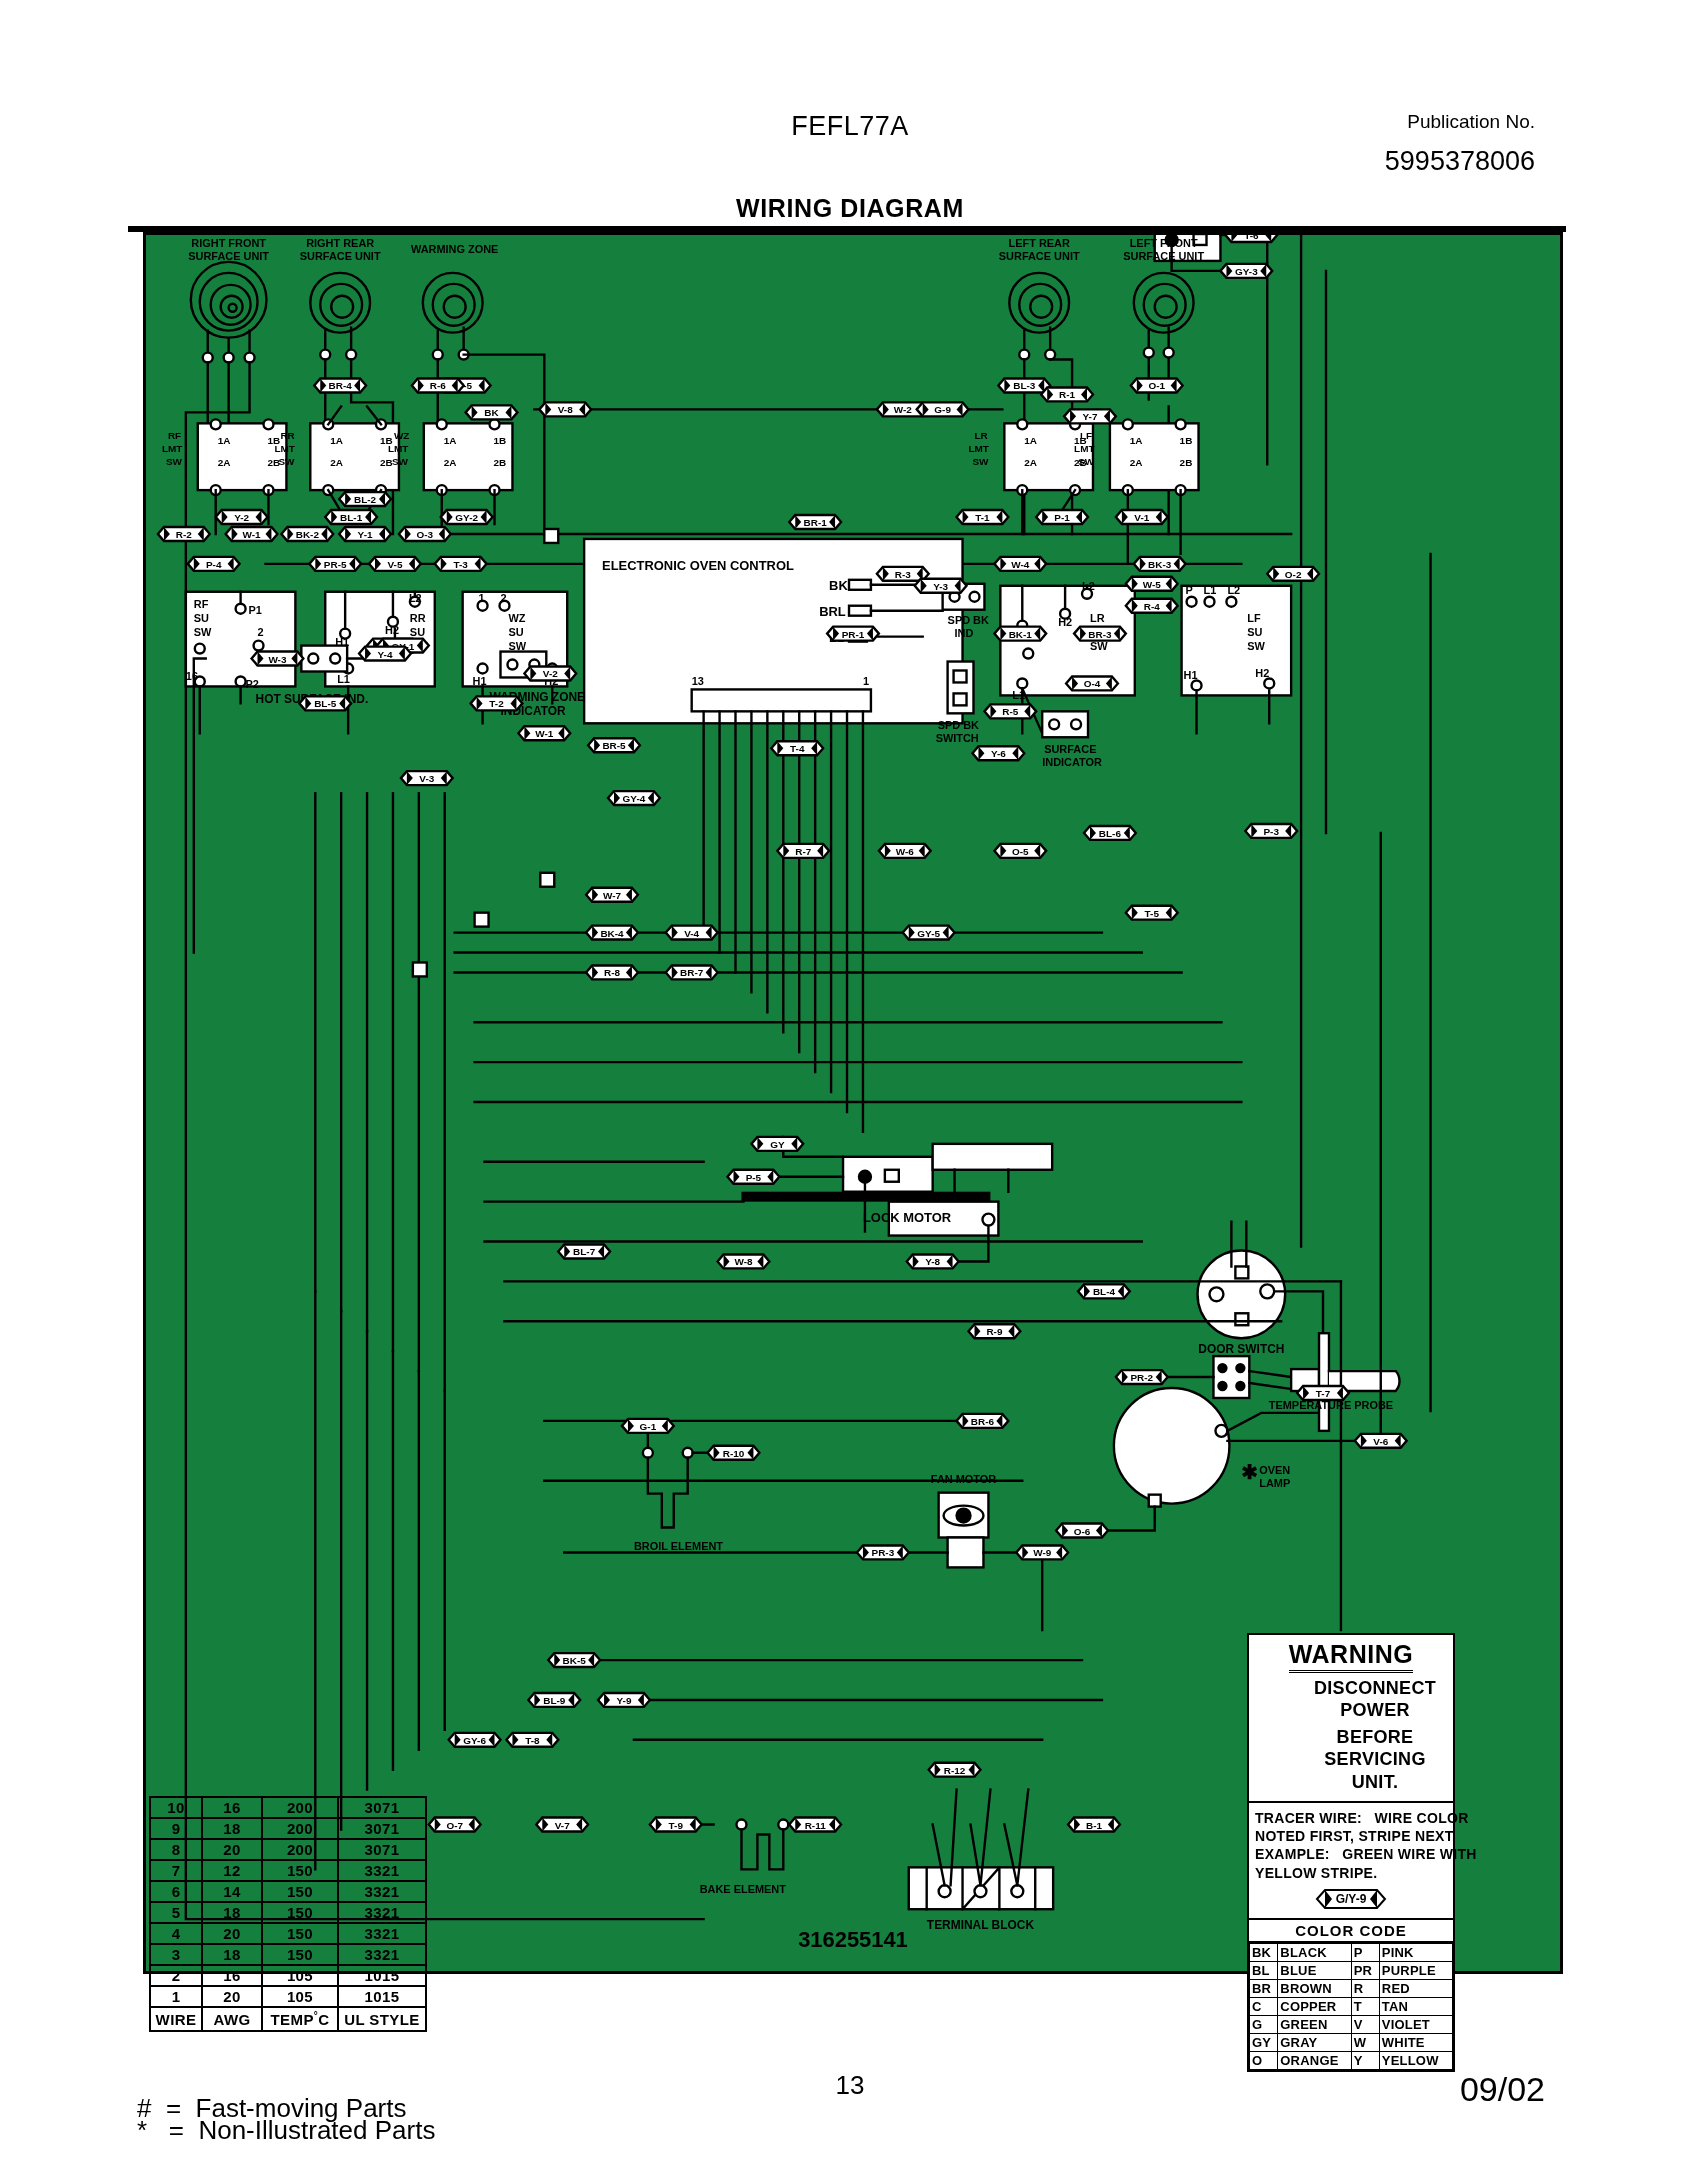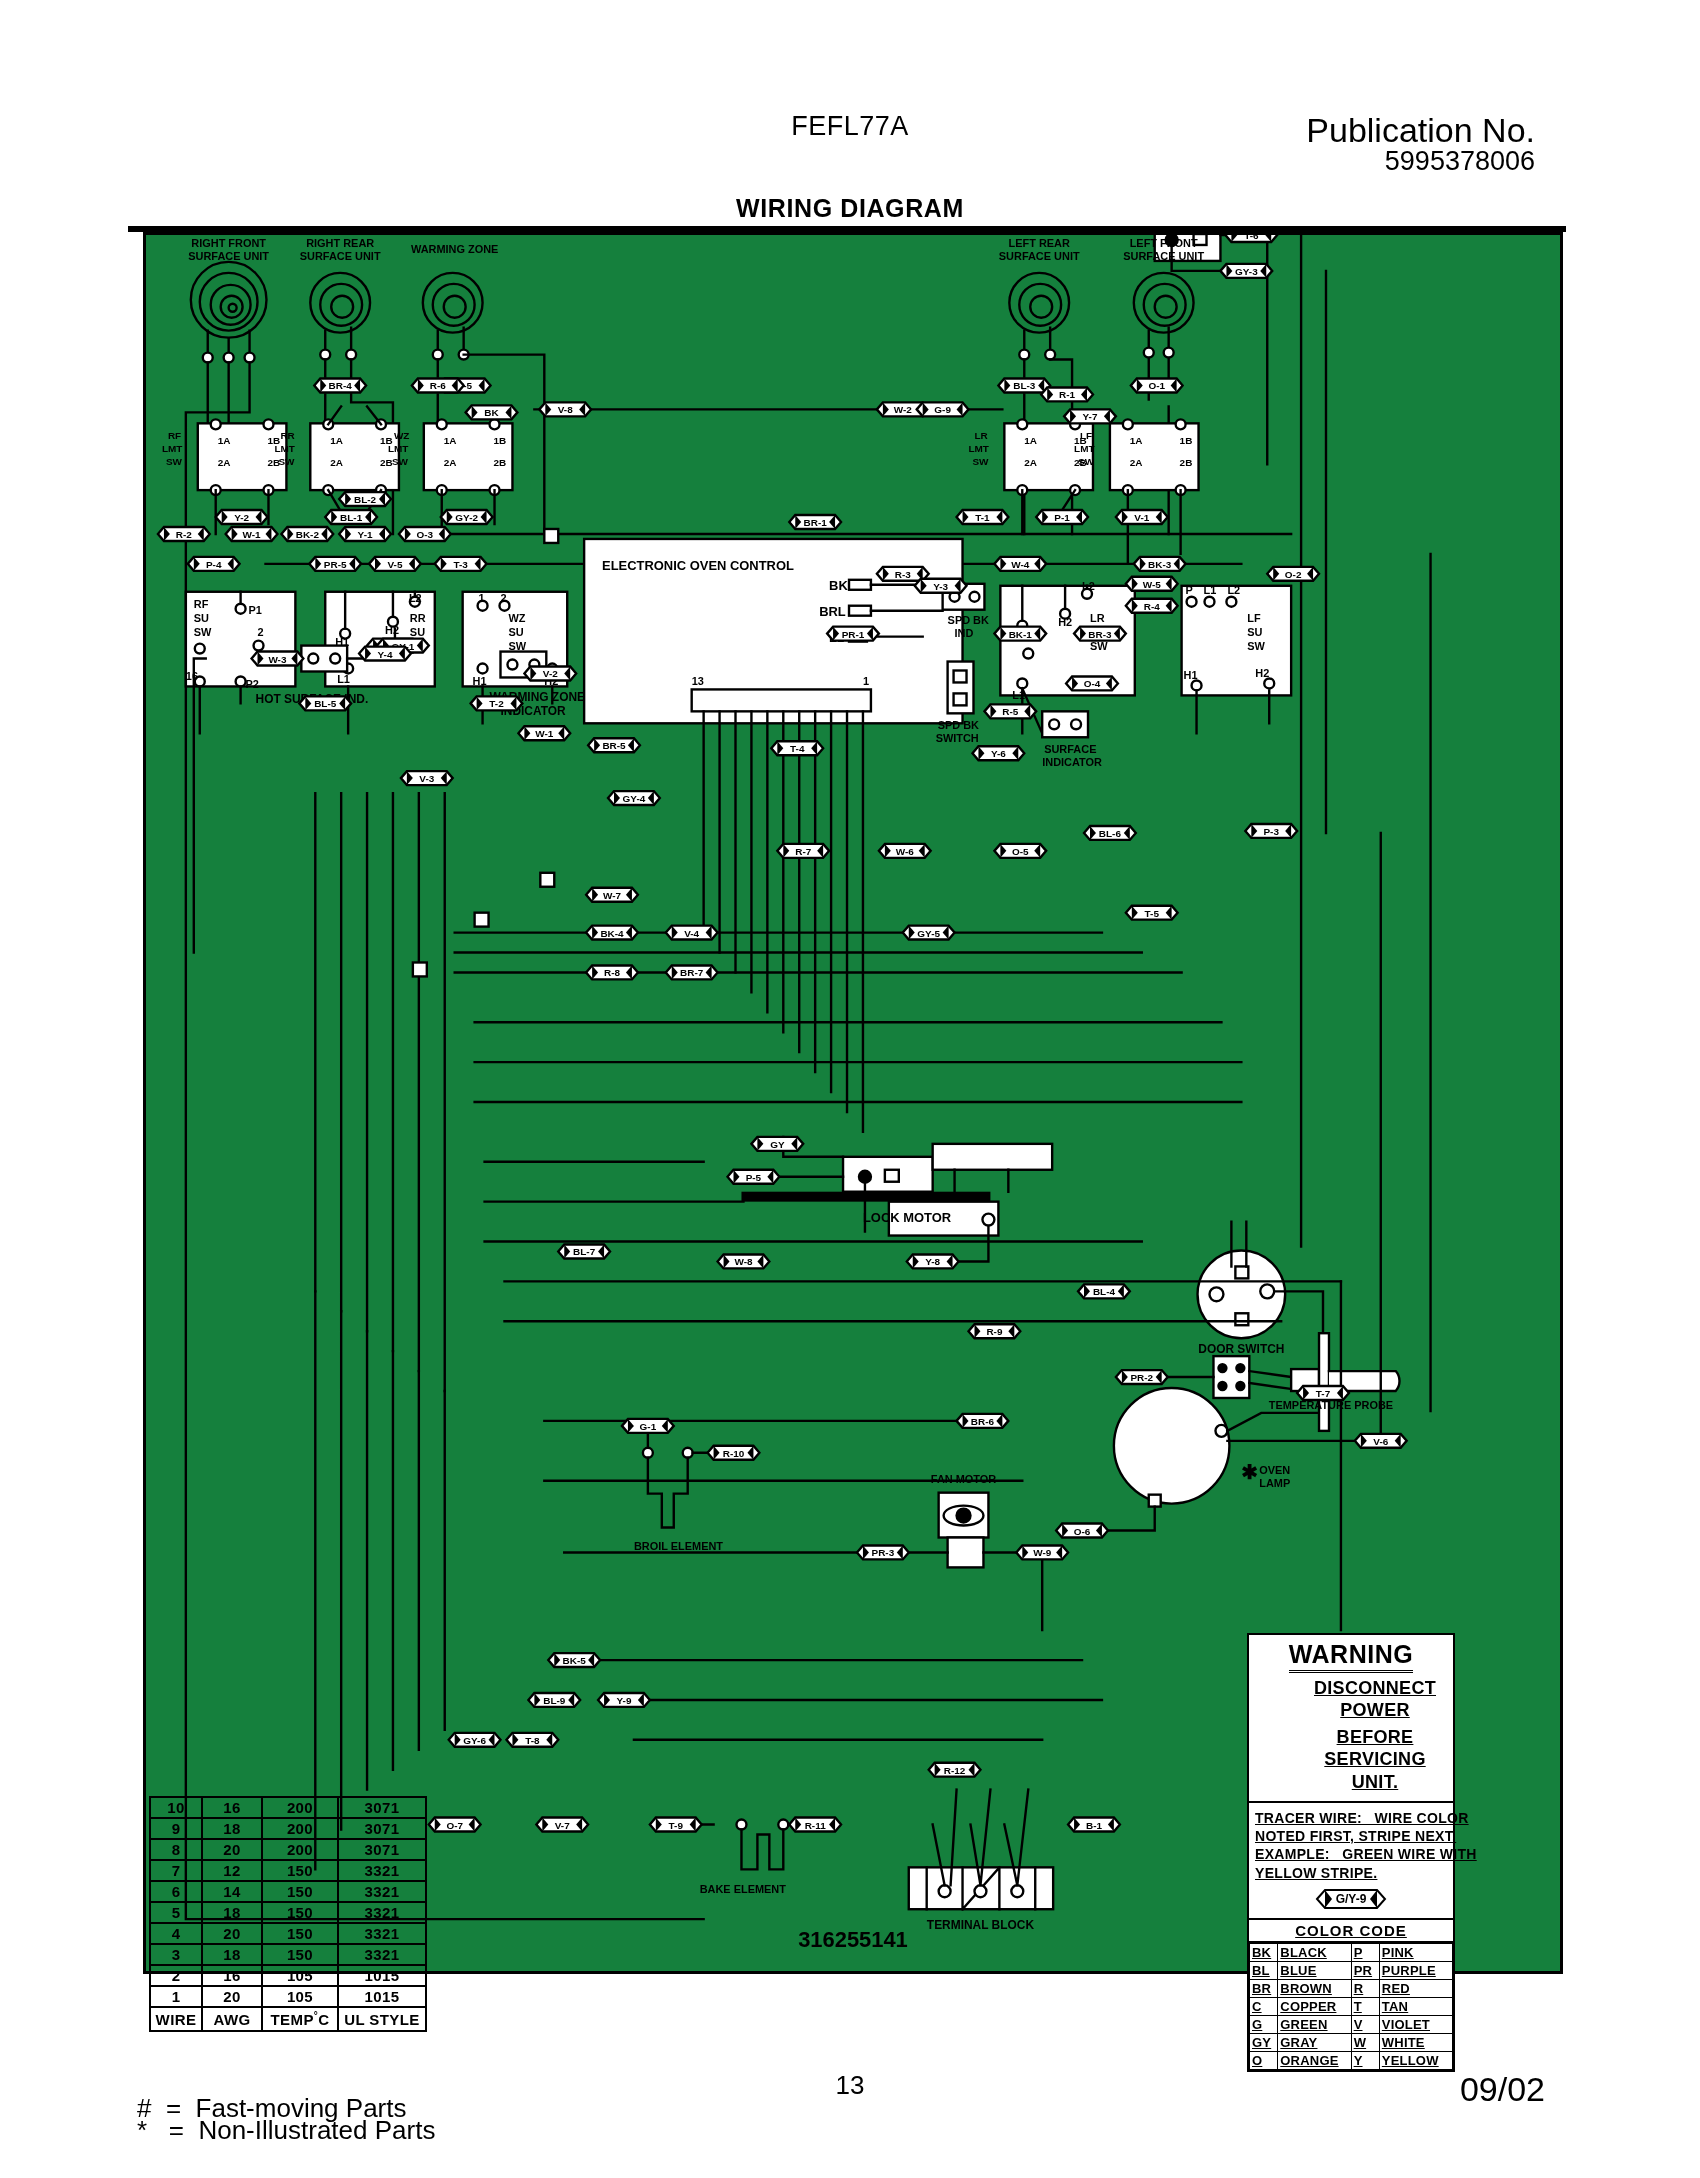--- a/index.html
+++ b/index.html
@@ -27,21 +27,21 @@
     position: absolute;
     left: 0; top: 95px;
     width: 1700px;
     text-align: center;
     font-size: 27px;
     letter-spacing: .5px;
   }
   #publication-label {
     position: absolute;
     right: 165px; top: 95px;
-    font-size: 34px;
+    font-size: 19px;
     text-align: right;
   }
   #publication-number {
     position: absolute;
     right: 165px; top: 130px;
     font-size: 27px;
     text-align: right;
   }
   #sheet-title {
     position: absolute;
@@ -130,21 +130,20 @@
   #wire-spec-table sup { font-size: 10px; vertical-align: super; }
 
   
   #warning-panel {
     position: absolute;
     left: 1247px; top: 1633px;
     width: 208px;
     border: 2px solid #000;
     box-sizing: border-box;
     background: #fff;
-    text-decoration: underline;
   }
   #warning-head {
     border-bottom: 2px solid #000;
     padding: 6px 4px 8px 4px;
     text-align: center;
   }
   #warning-title {
     font-size: 25px;
     font-weight: bold;
     letter-spacing: .5px;

